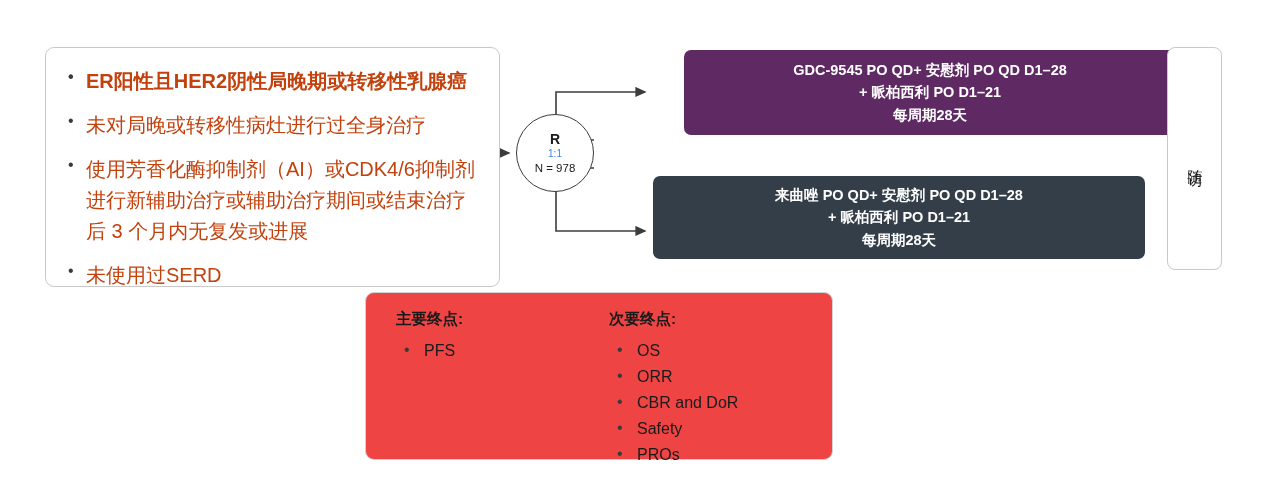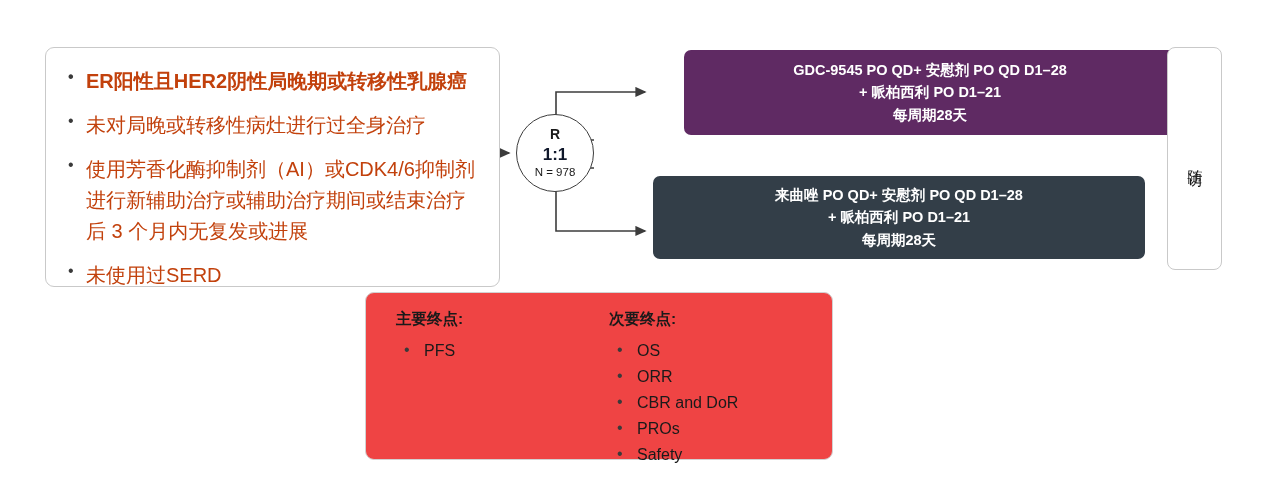--- a/index.html
+++ b/index.html
@@ -73,23 +73,23 @@
     align-items: center;
     justify-content: center;
     line-height: 1.25;
   }
   #randomization-circle .r-label {
     font-size: 14px;
     font-weight: bold;
     color: #1a1a1a;
   }
   #randomization-circle .r-ratio {
-    font-size: 17px;
-    font-weight: bold;
-    color: #0f172a;
+    font-size: 10px;
+    font-weight: normal;
+    color: #3b82f6;
   }
   #randomization-circle .r-n {
     font-size: 11.5px;
     color: #1a1a1a;
   }
 
   
   .arm-box {
     position: absolute;
     border-radius: 7px;
@@ -256,19 +256,19 @@
       <ul class="ep-list">
         <li>PFS</li>
       </ul>
     </div>
     <div class="col-secondary">
       <div class="ep-heading">次要终点:</div>
       <ul class="ep-list">
         <li>OS</li>
         <li>ORR</li>
         <li>CBR and DoR</li>
+        <li>Safety</li>
         <li>PROs</li>
-        <li>Safety</li>
       </ul>
     </div>
   </div>
 
 </div>
 
 </body></html>

